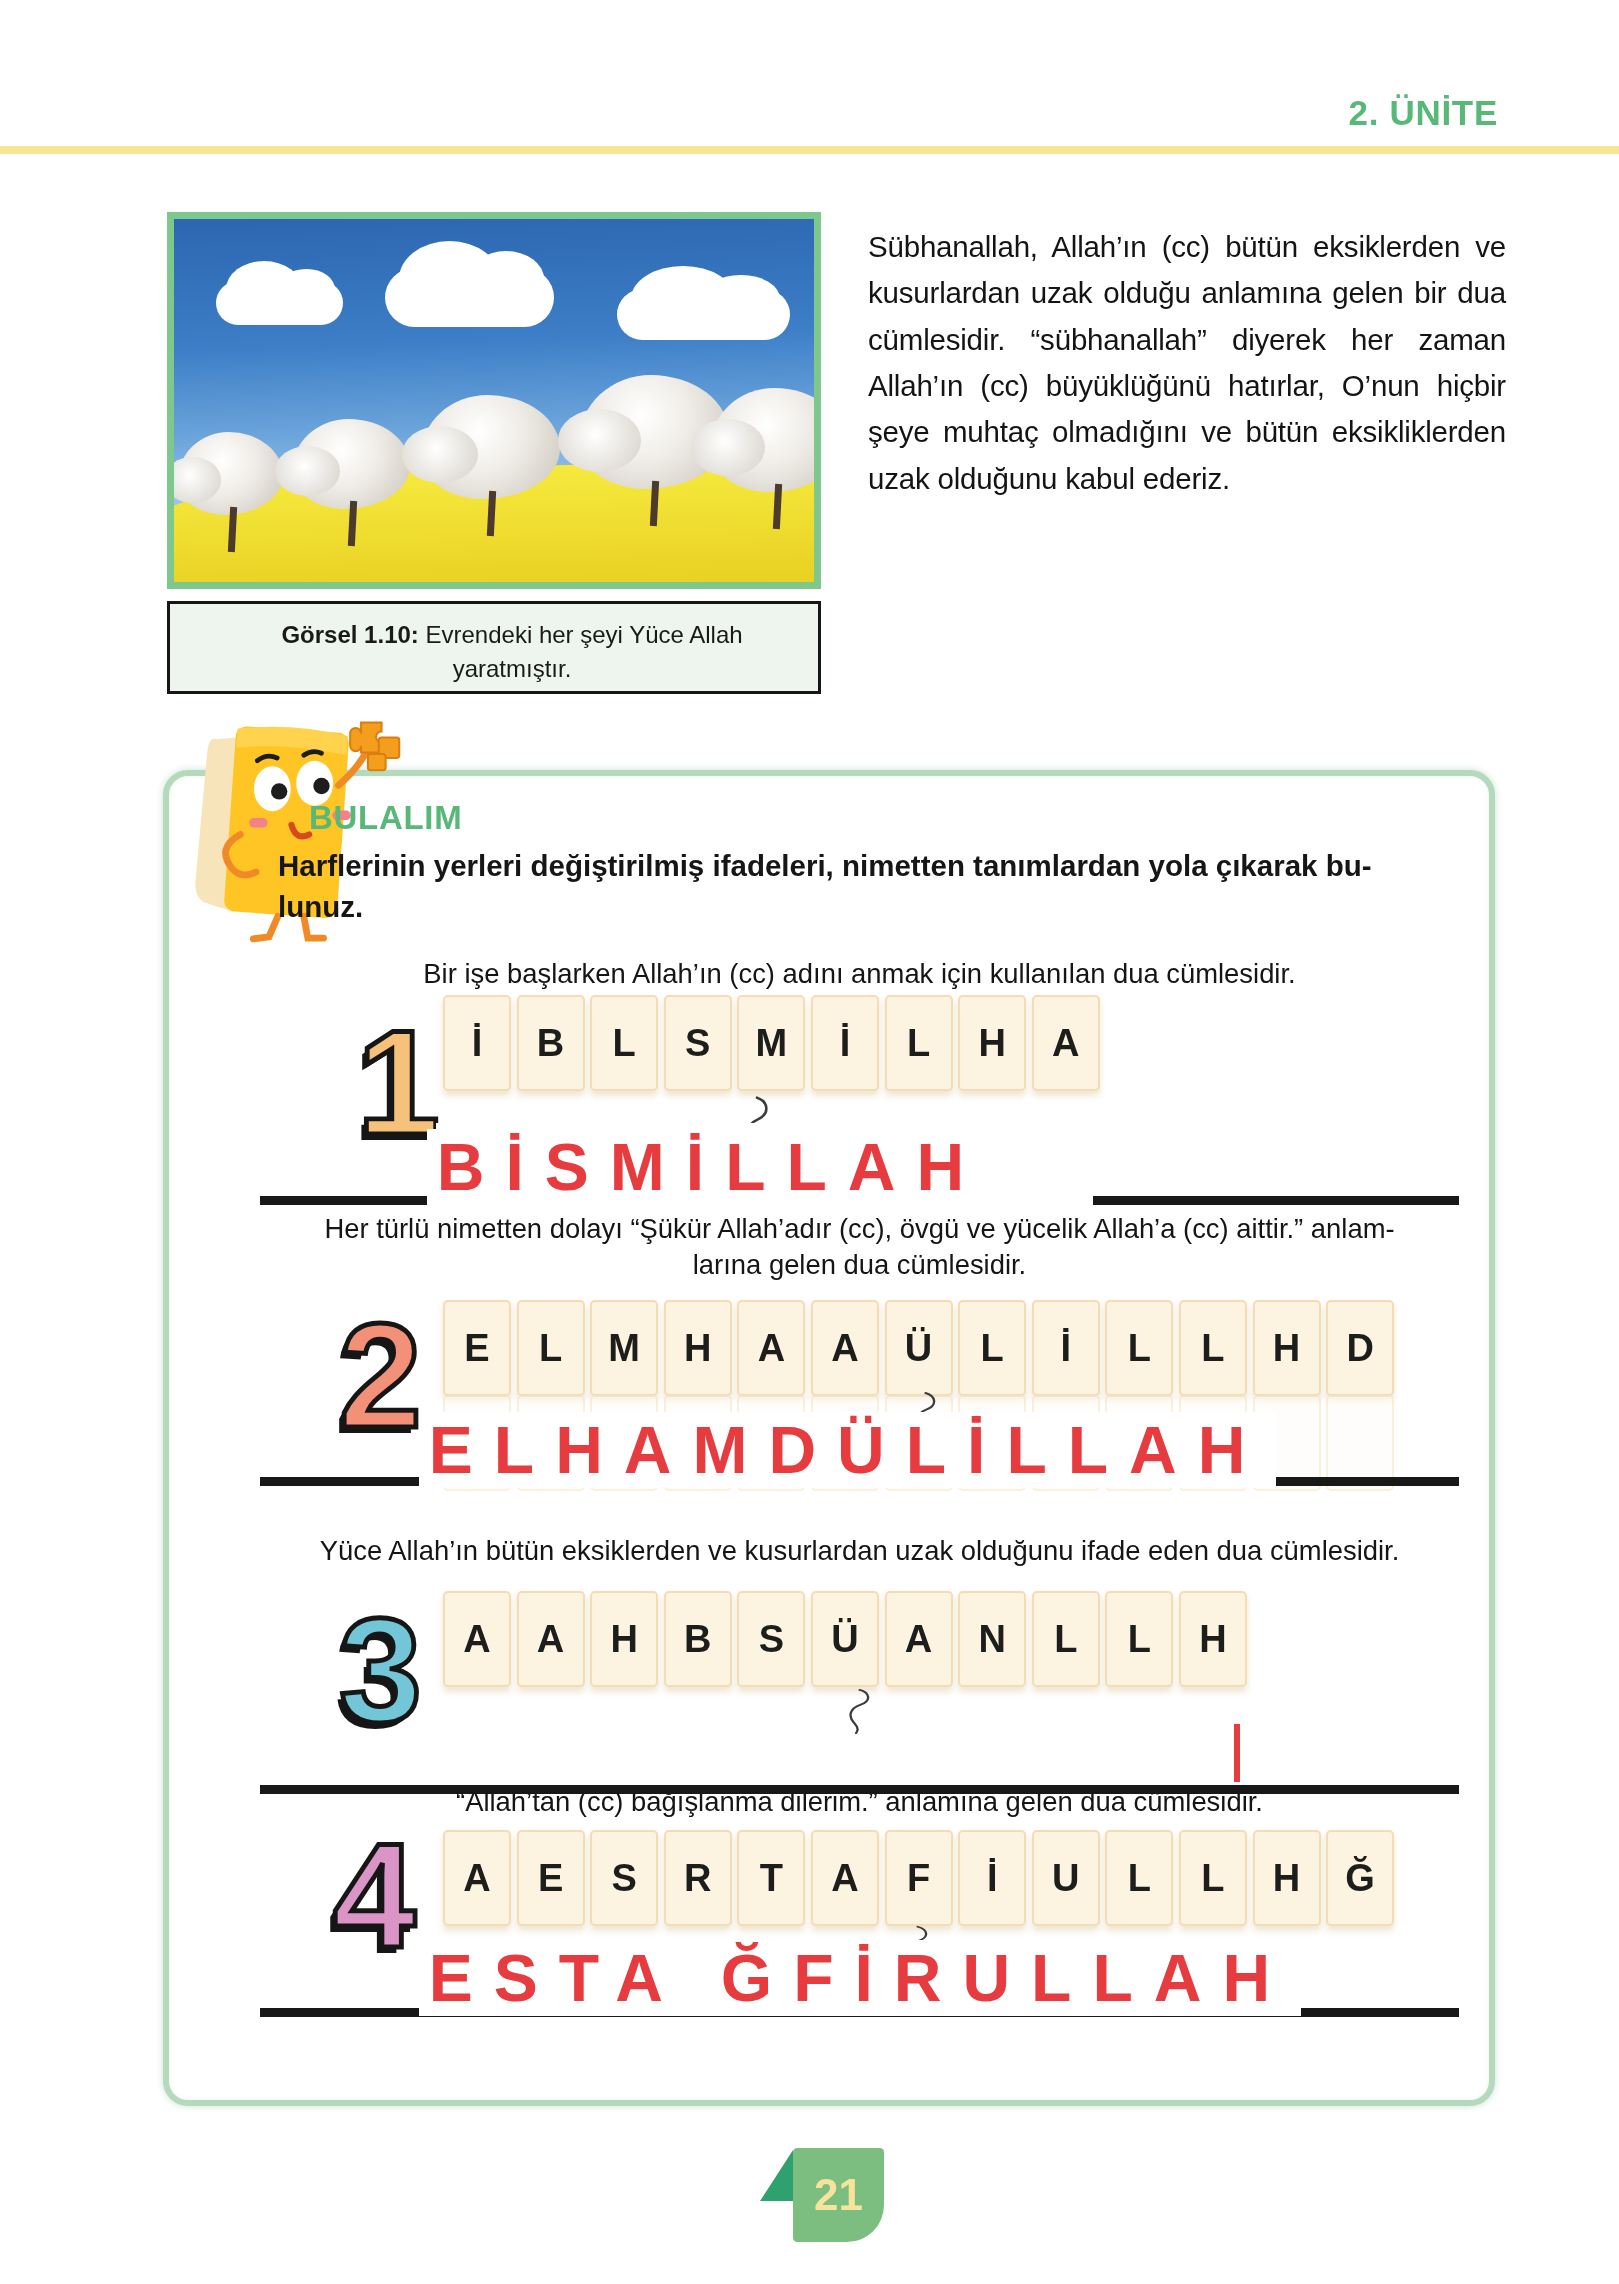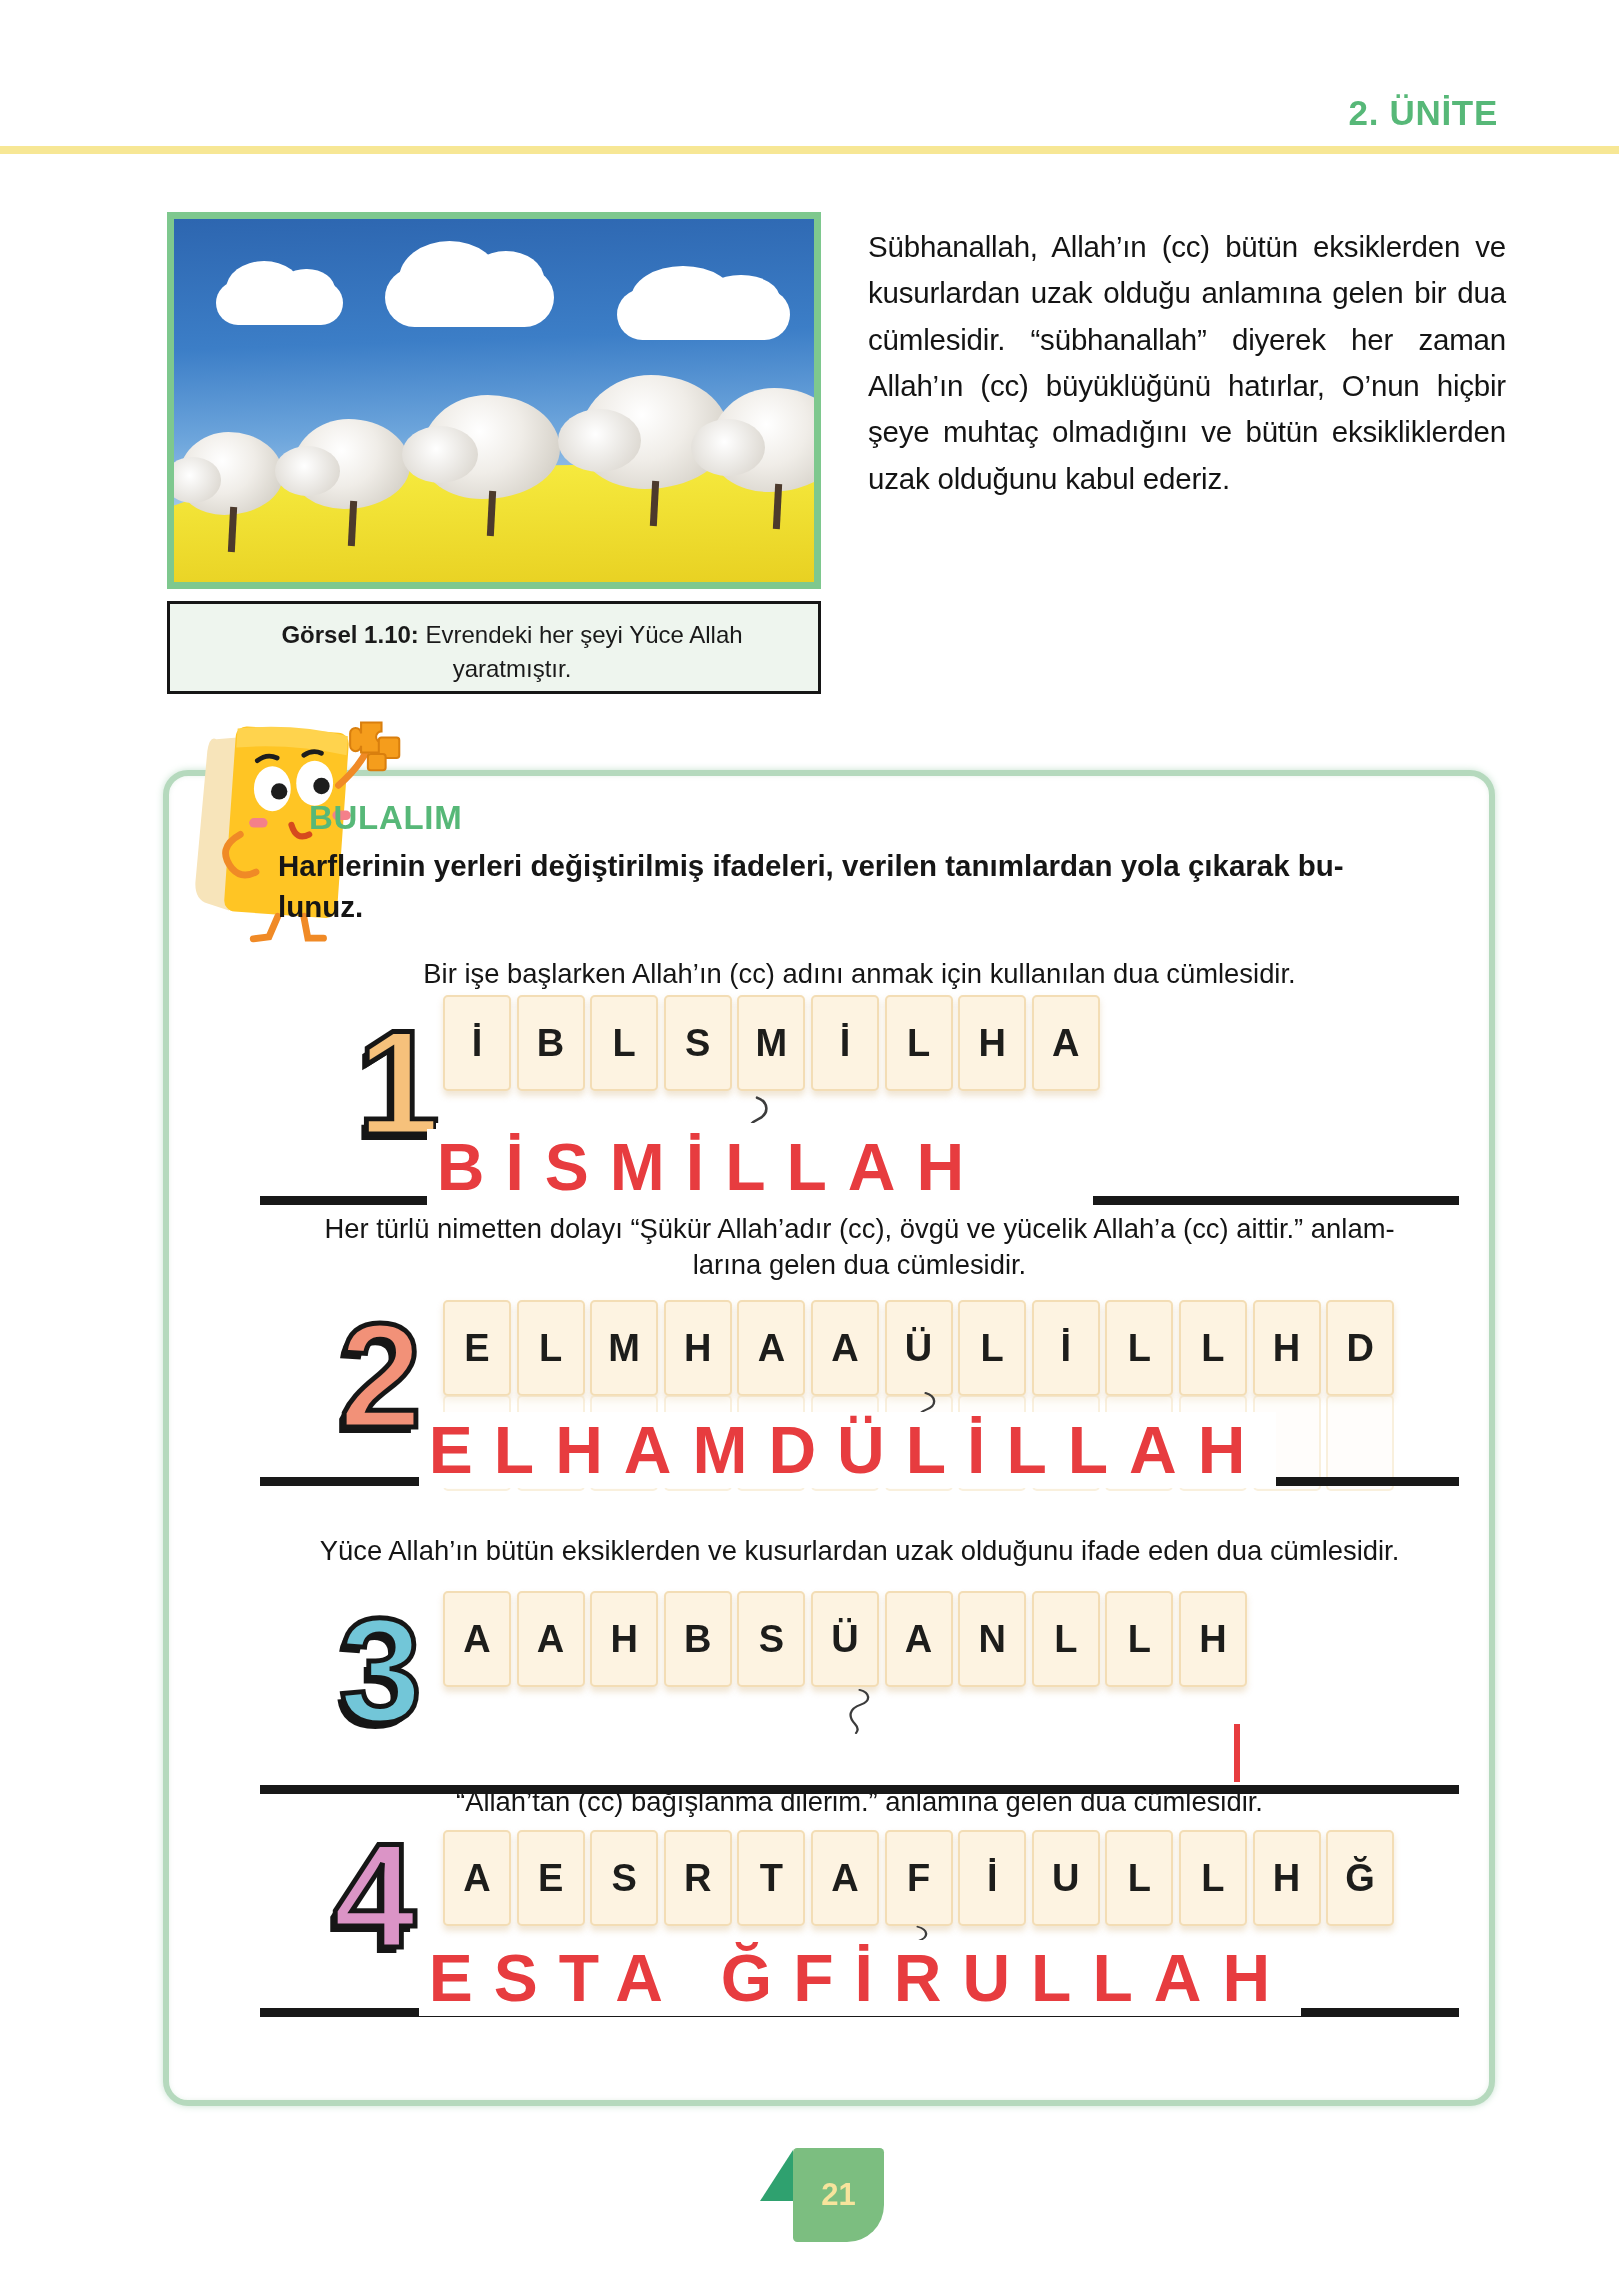--- a/index.html
+++ b/index.html
@@ -100,21 +100,21 @@
 
   .pz-rule{position:absolute;left:0;width:100%;height:9.1px;background:#181818;z-index:1;}
   .pz1 .pz-rule{top:240px;} .pz2 .pz-rule{top:266px;} .pz3 .pz-rule{top:252px;} .pz4 .pz-rule{top:224px;}
   .cover-strip{position:absolute;left:176px;top:167px;width:657px;height:86px;background:#fff;z-index:1;}
   .red-bar{position:absolute;left:974px;top:191px;width:6.3px;height:58px;background:#e73c3f;z-index:2;}
 
   
   .page-badge{position:absolute;left:793px;top:2148px;width:91px;height:94px;
               background:#7cbe80;border-radius:4.2px 4.2px 37px 4.2px;
               display:flex;align-items:center;justify-content:center;
-              font-size:31px;font-weight:bold;color:#f7e49c;}
+              font-size:44px;font-weight:bold;color:#f7e49c;}
   .badge-fold{position:absolute;left:-33px;top:2.1px;width:33px;height:51px;background:#2fa16f;
               clip-path:polygon(100% 0,100% 100%,0 100%);}
 </style>
 </head>
 <body>
 
 <div class="page">
 
   <div class="unit-label">2. ÜNİTE</div>
   <div class="yellow-rule"></div>
@@ -171,21 +171,21 @@
       <path d="M196 312 l6 32 l23 0" stroke="#f08a26" stroke-width="10" fill="none" stroke-linecap="round"></path>
       <g fill="#f59d1c" stroke="#d97f0e" stroke-width="3">
         <path d="M280 28 h30 v13 a8 8 0 0 0 0 16 v15 h-30 v-10 a8 8 0 0 1 -16 0 v-18 a8 8 0 0 1 16 0 Z"></path>
         <rect x="306" y="50" width="30" height="30" rx="4"></rect>
         <rect x="290" y="74" width="26" height="24" rx="4"></rect>
       </g>
     </svg>
   </div>
 
   <div class="activity-title">BULALIM</div>
-  <div class="activity-instruction">Harflerinin yerleri değiştirilmiş ifadeleri, verilen tanımlardan yola çıkarak bu-
+  <div class="activity-instruction">Harflerinin yerleri değiştirilmiş ifadeleri, nimetten tanımlardan yola çıkarak bu-
 lunuz.</div>
 
   <div class="puzzle pz1">
     <div class="pz-desc">Bir işe başlarken Allah’ın (cc) adını anmak için kullanılan dua cümlesidir.</div>
     <div class="num" style="color: rgb(246, 193, 123);">1</div>
     <div class="tiles">
         <div class="tile">İ</div>
         <div class="tile">B</div>
         <div class="tile">L</div>
         <div class="tile">S</div>

